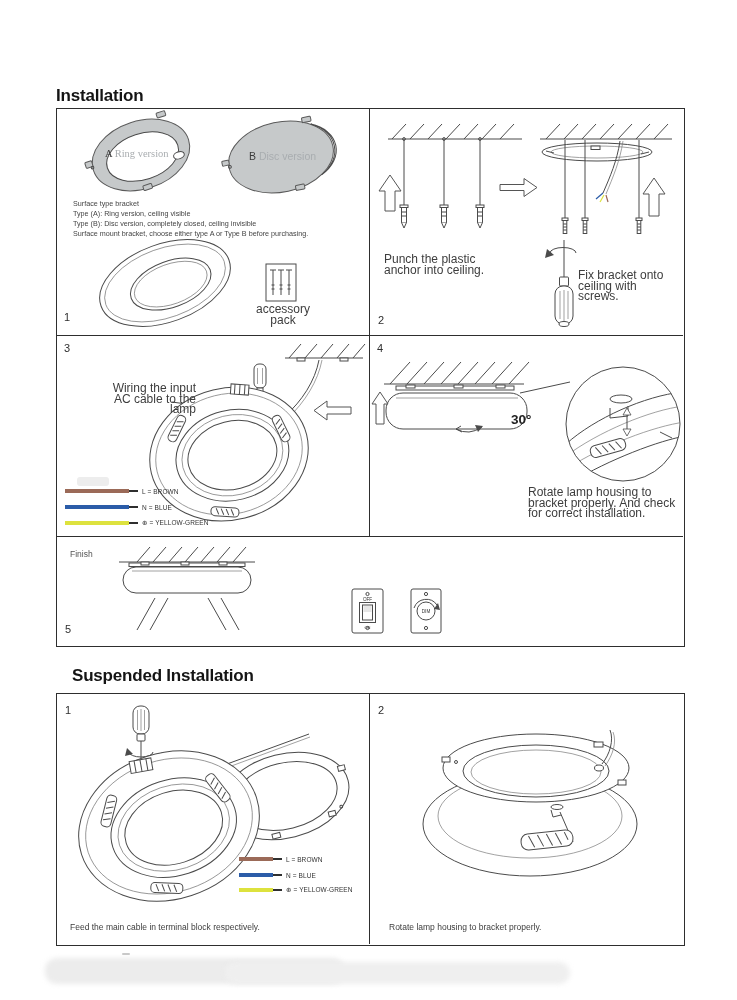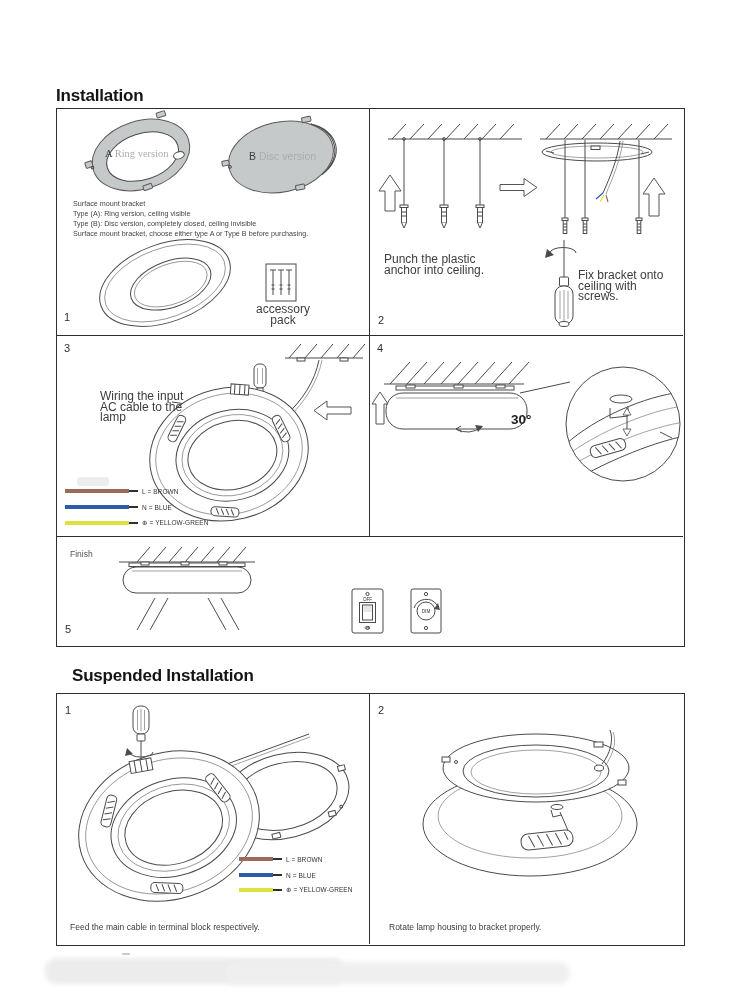--- a/index.html
+++ b/index.html
@@ -81,21 +81,21 @@
             <line x1="214.5" y1="180" x2="217.5" y2="180"></line>
           <line x1="222.5" y1="176" x2="225.5" y2="176"></line>
             <line x1="222.5" y1="180" x2="225.5" y2="180"></line>
           <line x1="230.5" y1="176" x2="233.5" y2="176"></line>
             <line x1="230.5" y1="180" x2="233.5" y2="180"></line>
         </g>
       </g>
     </svg>
     <div class="ver-label" style="left:48px; top:39px;font-family:Liberation Serif, serif;"><b>A</b> <span>Ring version</span></div>
     <div class="ver-label" style="left:192px; top:41px;"><b>B</b> <span>Disc version</span></div>
-    <div class="cap-sm" style="left:16px; top:90px;">Surface mount bracket</div>
+    <div class="cap-sm" style="left:16px; top:90px;">Surface type bracket</div>
     <div class="cap-sm" style="left:16px; top:100px;">Type (A): Ring version, ceiling visible</div>
     <div class="cap-sm" style="left:16px; top:110px;">Type (B): Disc version, completely closed, ceiling invisible</div>
     <div class="cap-sm" style="left:16px; top:120px;">Surface mount bracket, choose either type A or Type B before purchasing.</div>
     <div class="cap" style="left:186px; top:195px; width:80px; text-align:center;">accessory pack</div>
     <div class="step-num" style="left:7px; top:202px;">1</div>
   </div>
 
   <div class="panel b-b" style="left:313px; top:0; width:313px; height:227px;">
     <svg width="311" height="225" viewBox="0 0 311 225">
 
@@ -290,21 +290,21 @@
             <line x1="6" y1="-3" x2="9" y2="3" class="ln" stroke-width="0.6"></line>
           </g>
         <g transform="translate(26,-60) rotate(18)">
             <rect x="-9" y="-5" width="18" height="10" class="wh" stroke-width="0.8"></rect>
             <line x1="-5" y1="-5" x2="-5" y2="5" class="ln" stroke-width="0.6"></line>
             <line x1="0" y1="-5" x2="0" y2="5" class="ln" stroke-width="0.6"></line>
             <line x1="5" y1="-5" x2="5" y2="5" class="ln" stroke-width="0.6"></line>
           </g>
       </g>
     </svg>
-    <div class="cap" style="left:43px; top:55px; width:96px;">Wiring the input AC cable to the lamp</div>
+    <div class="cap" style="left:43px; top:47px; width:96px;text-align:right;">Wiring the input AC cable to the lamp</div>
     <div class="smudge-sm" style="left:20px; top:141px; width:32px; height:9px;"></div>
     <div class="legend-row" style="left:8px; top:152px;">
         <span class="legend-bar" style="background-color: rgb(155, 106, 88);"></span>
         <span class="legend-tip"></span>
         <span class="legend-label">L = BROWN</span>
       </div>
     <div class="legend-row" style="left:8px; top:168px;">
         <span class="legend-bar" style="background-color: rgb(43, 92, 168);"></span>
         <span class="legend-tip"></span>
         <span class="legend-label">N = BLUE</span>
@@ -370,20 +370,21 @@
               <line x1="-12" y1="-4" x2="-8" y2="4" class="ln" stroke-width="0.6"></line>
               <line x1="-5" y1="-4" x2="-1" y2="4" class="ln" stroke-width="0.6"></line>
               <line x1="2" y1="-4" x2="6" y2="4" class="ln" stroke-width="0.6"></line>
               <line x1="9" y1="-4" x2="13" y2="4" class="ln" stroke-width="0.6"></line>
             </g>
           <line x1="290" y1="96" x2="302" y2="102" class="ln" stroke-width="0.7"></line>
         </g>
       </g>
     </svg>
     <div class="angle-label" style="left:141px; top:76px;">30°</div>
+    <div class="cap" style="left:158px; top:151px; width:150px;">Rotate lamp housing to bracket properly. And check for correct installation.</div>
     <div class="step-num" style="left:7px; top:6px;">4</div>
   </div>
 
   <div class="panel" style="left:0; top:428px; width:626px; height:108px;">
     <svg width="626" height="108" viewBox="0 0 626 108">
       <g class="ln" stroke-width="0.8">
         <line x1="62" y1="25" x2="198" y2="25" stroke-width="1"></line>
         <line x1="80" y1="25" x2="93" y2="10"></line>
           <line x1="96" y1="25" x2="109" y2="10"></line>
           <line x1="112" y1="25" x2="125" y2="10"></line>

